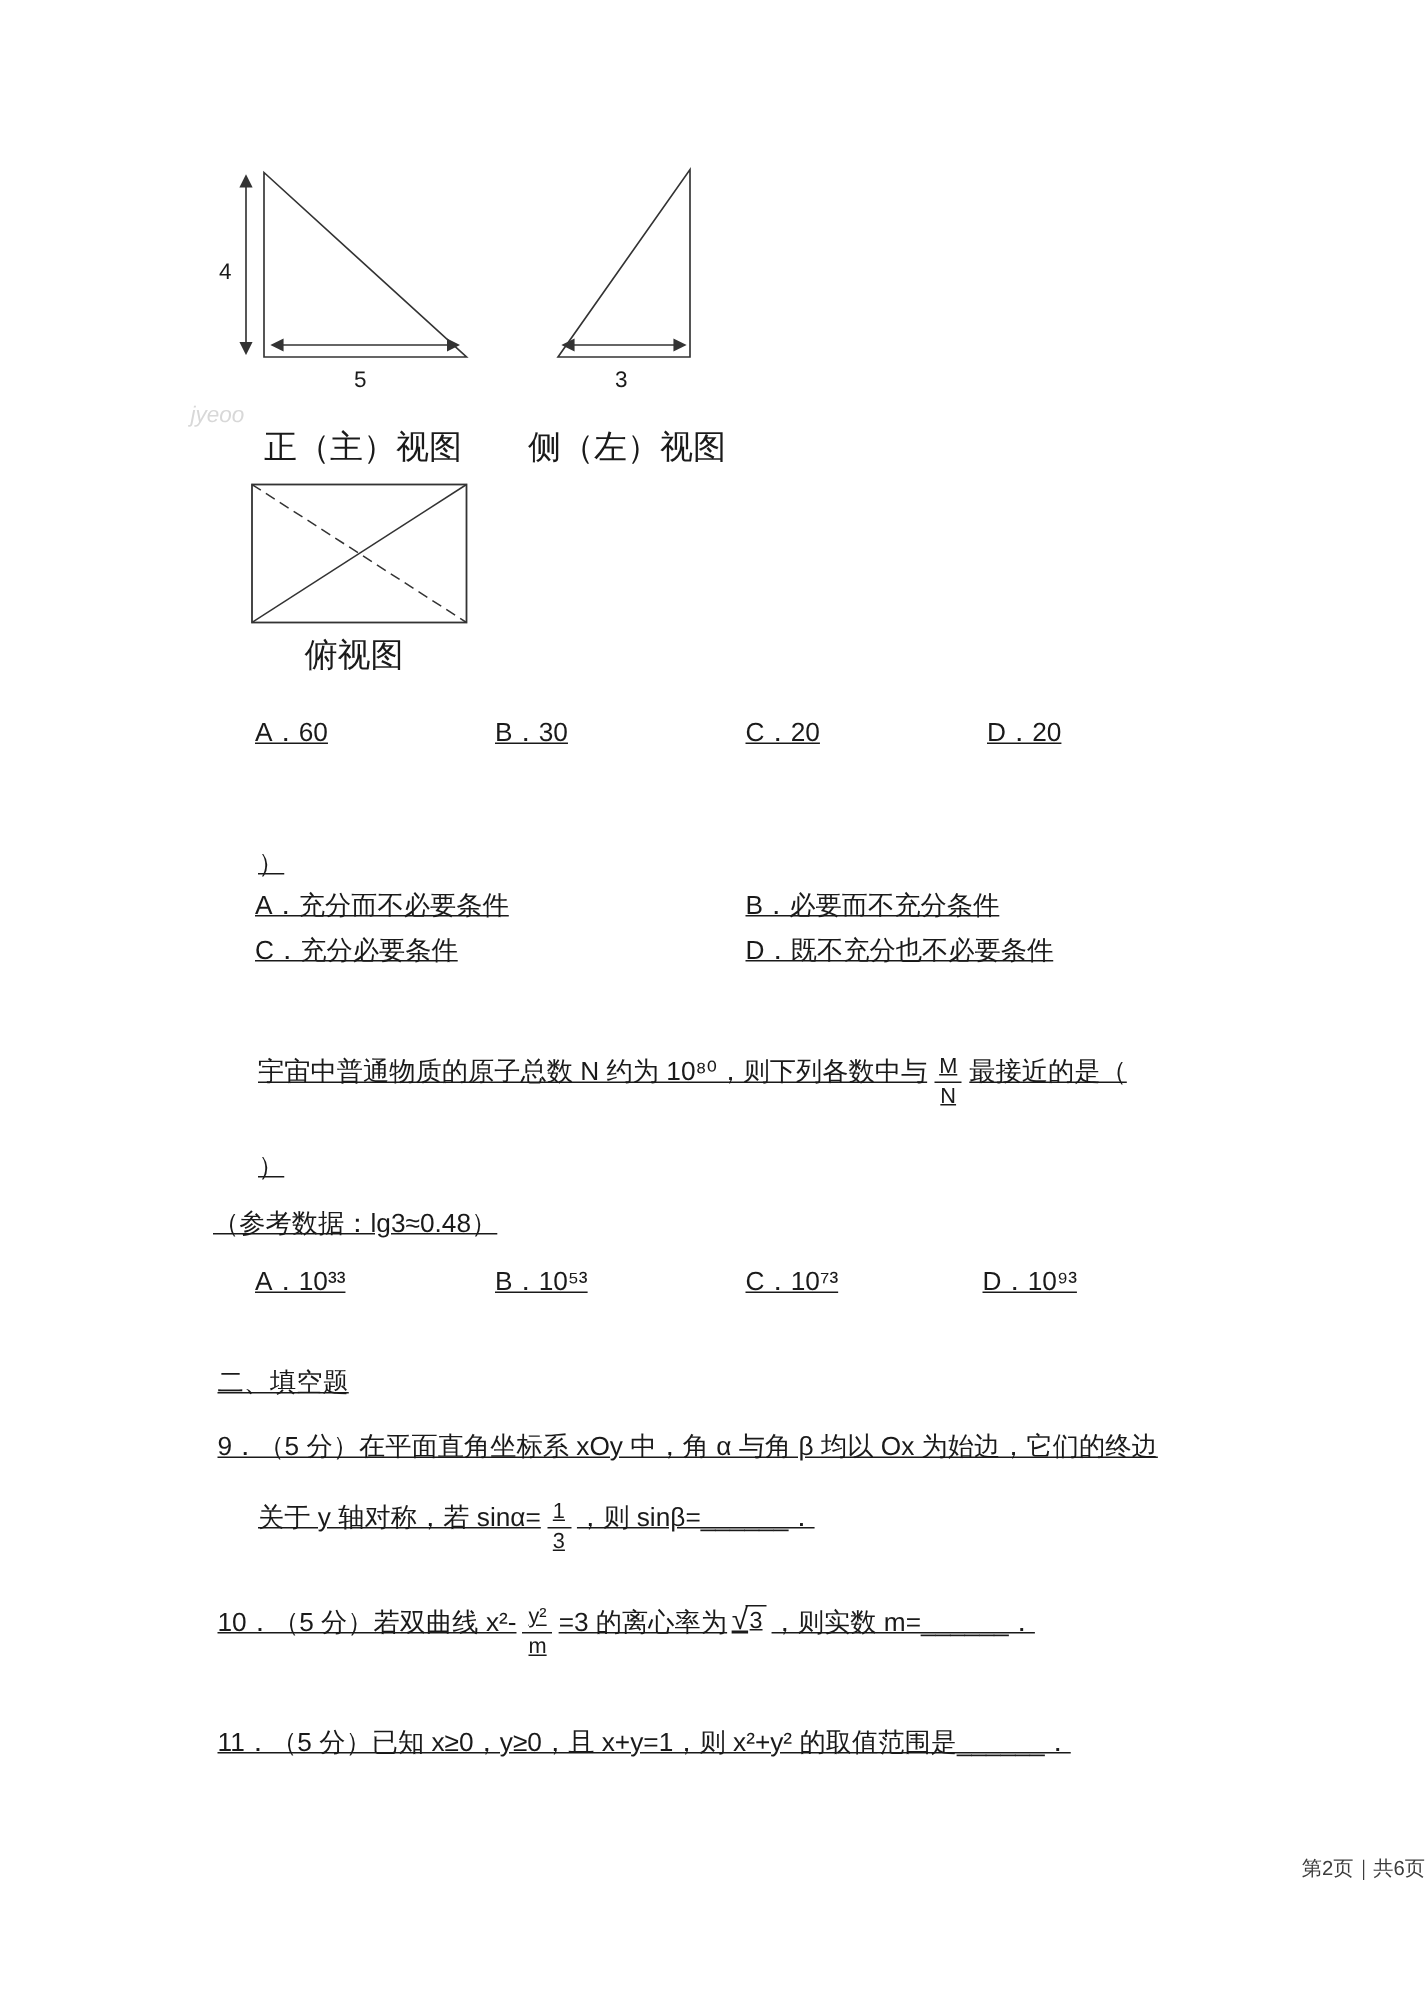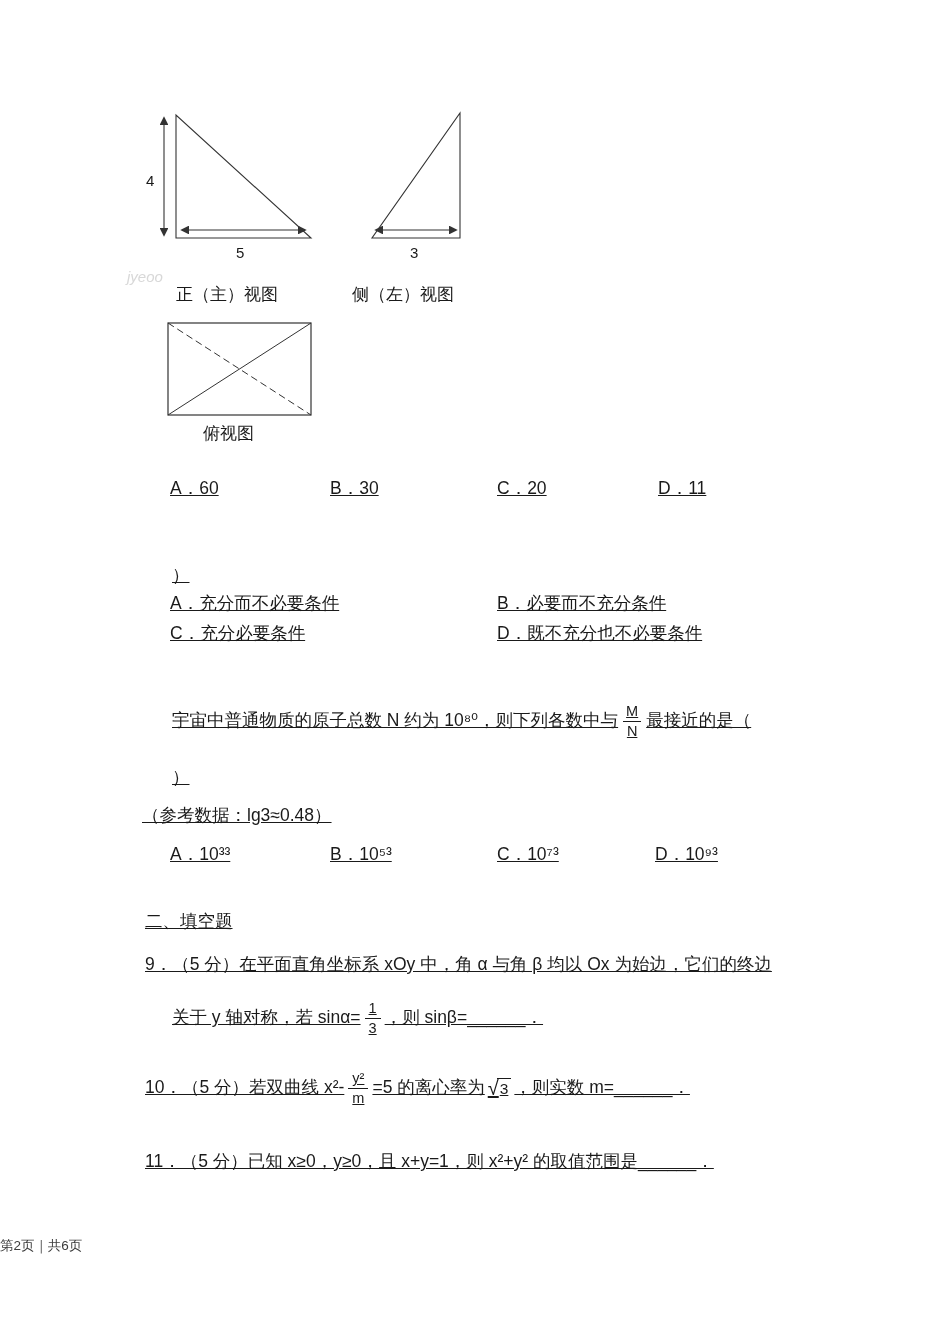--- a/index.html
+++ b/index.html
@@ -1,31 +1,31 @@
 <!DOCTYPE html>
 <html><head>
 <meta charset="utf-8">
 <style>
   * { margin:0; padding:0; box-sizing:border-box; }
   html,body { background:#fff; }
   body { font-family:"Liberation Sans","DejaVu Sans",sans-serif; color:#1a1a1a; }
   .page { position:relative; width:950px; height:1344px; background:#fff; overflow:hidden; margin:0 auto; }
   .line { position:absolute; font-size:17.5px; line-height:1.35; white-space:nowrap;text-decoration:underline; }
-  .flexline { display:flex; align-items:center; }
+  .flexline { display:flex; }
   .frac { display:inline-flex; flex-direction:column; align-items:center; font-size:14.5px; line-height:1.15; margin:0 4px; }
   .frac .num { padding:0 4px 1px; }
   .frac .den { border-top:1.3px solid #1a1a1a; padding:1px 4px 0; }
   .sqrt { display:inline-flex; align-items:flex-start; margin:0 3px; }
   .sqrt .sym { font-size:20px; line-height:1; }
   .sqrt .body { border-top:1.3px solid #1a1a1a; padding:1px 3px 0; margin-left:-2px; font-size:15.5px; line-height:1.1; }
   svg.fig { position:absolute; overflow:visible; }
   svg.fig text { fill:#1a1a1a; stroke:none; font-size:15px; font-family:"Liberation Sans","DejaVu Sans",sans-serif; }
-  .figlabel { position:absolute; font-size:17px; white-space:nowrap; }
+  .figlabel { position:absolute; font-size:22px; white-space:nowrap; }
   .watermark { position:absolute; color:#d8d8d8; font-size:15px; font-style:italic; }
-  .footer { position:absolute; left:0; width:100%; text-align:left; font-size:13.5px; color:#3c3c3c; }
+  .footer { position:absolute; left:0; width:100%; text-align:right; font-size:13.5px; color:#3c3c3c; }
 </style>
 </head>
 <body>
 
 <div class="page">
 
   <div class="watermark" style="left:127px;top:268px">jyeoo</div>
 
   <svg class="fig" style="left:143px;top:110px" width="180" height="152" viewBox="0 0 180 152">
     <defs>
@@ -58,21 +58,21 @@
     <rect x="1" y="1" width="143" height="92" fill="none" stroke="#333" stroke-width="1.2"></rect>
     <line x1="1" y1="1" x2="144" y2="93" stroke="#333" stroke-width="1" stroke-dasharray="7,4"></line>
     <line x1="1" y1="93" x2="144" y2="1" stroke="#333" stroke-width="1"></line>
   </svg>
 
   <div class="figlabel" style="left:203px;top:422px">俯视图</div>
 
   <div class="line" style="left:170px;top:477px">A．60</div>
   <div class="line" style="left:330px;top:477px">B．30</div>
   <div class="line" style="left:497px;top:477px">C．20</div>
-  <div class="line" style="left:658px;top:477px">D．11</div>
+  <div class="line" style="left:658px;top:477px">D．20</div>
 
   <div class="line" style="left:172px;top:564px">）</div>
   <div class="line" style="left:170px;top:592px">A．充分而不必要条件</div>
   <div class="line" style="left:497px;top:592px">B．必要而不充分条件</div>
   <div class="line" style="left:170px;top:622px">C．充分必要条件</div>
   <div class="line" style="left:497px;top:622px">D．既不充分也不必要条件</div>
 
   <div class="line flexline" style="left:172px;top:703px">
     <span>宇宙中普通物质的原子总数 N 约为 10⁸⁰，则下列各数中与</span>
     <span class="frac">
@@ -99,21 +99,21 @@
     </span>
     <span>，则 sinβ=______．</span>
   </div>
 
   <div class="line flexline" style="left:145px;top:1070px">
     <span>10．（5 分）若双曲线 x²-</span>
     <span class="frac">
       <span class="num">y²</span>
       <span class="den">m</span>
     </span>
-    <span>=5 的离心率为</span>
+    <span>=3 的离心率为</span>
     <span class="sqrt">
       <span class="sym">√</span>
       <span class="body">3</span>
     </span>
     <span>，则实数 m=______．</span>
   </div>
 
   <div class="line" style="left:145px;top:1150px">11．（5 分）已知 x≥0，y≥0，且 x+y=1，则 x²+y² 的取值范围是______．</div>
 
 

